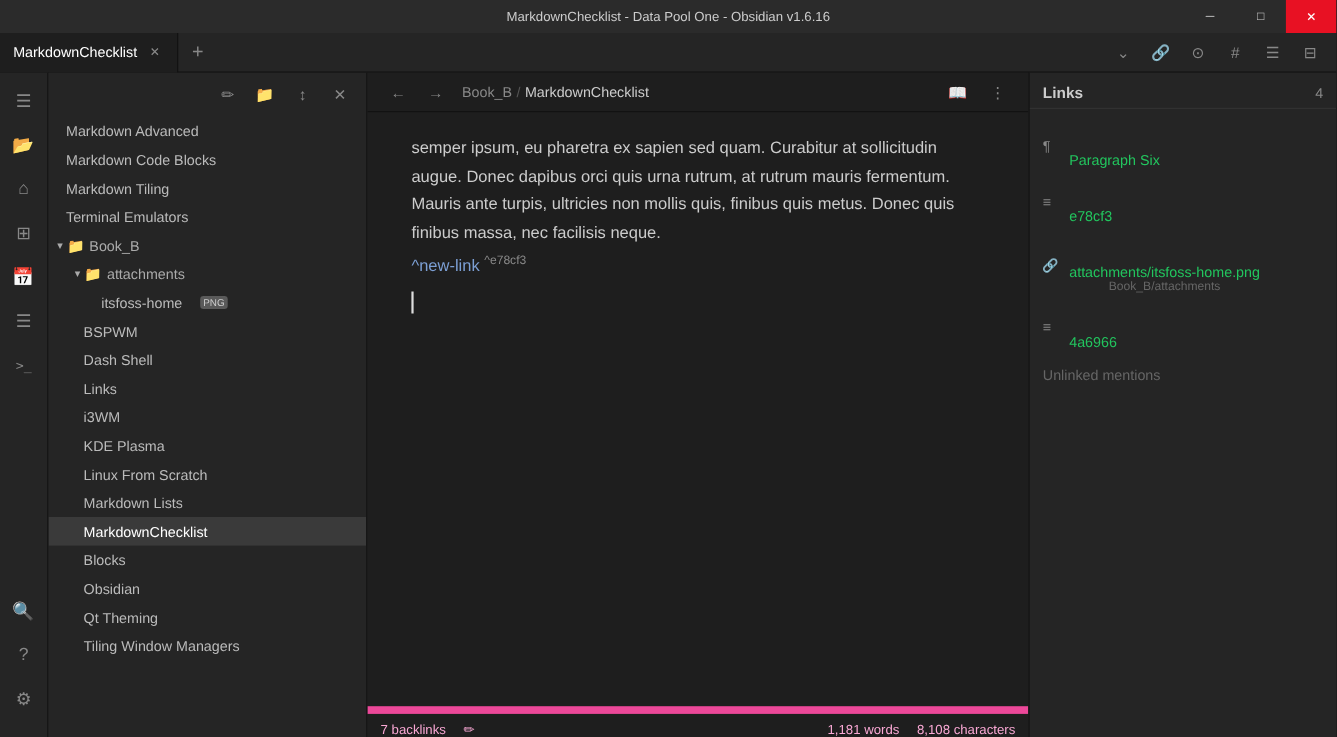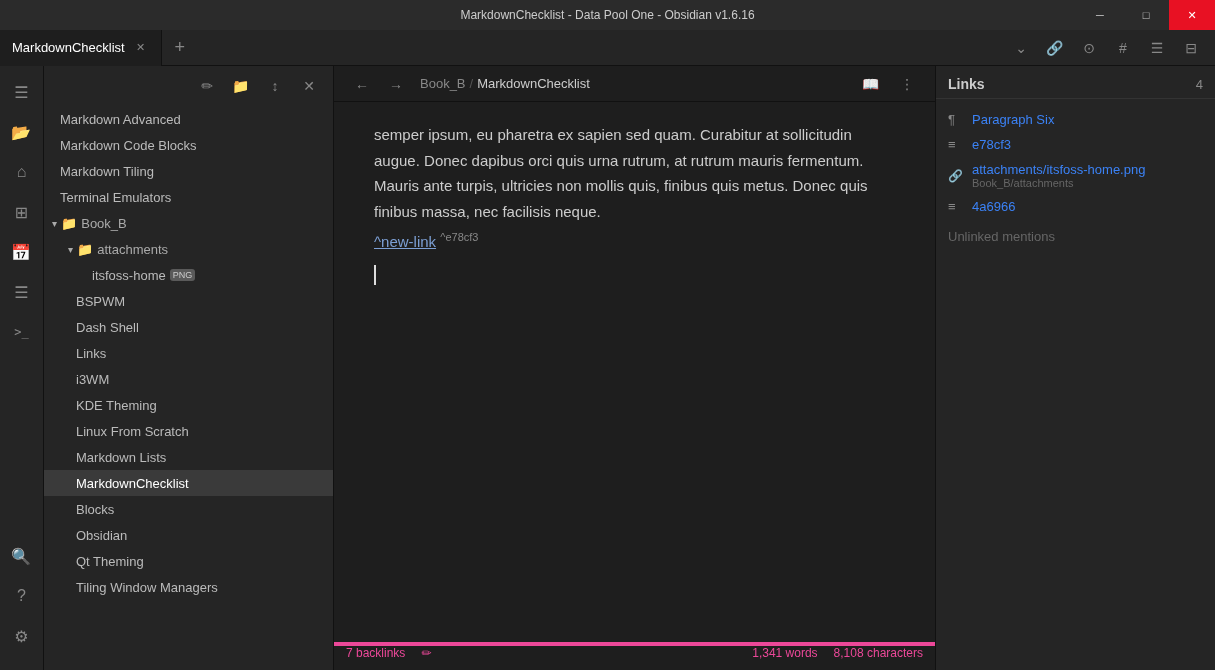--- a/index.html
+++ b/index.html
@@ -191,21 +191,21 @@
       text-overflow: ellipsis;
     }
     .tree-item.active { background: #3a3a3a; color: #fff; }
     .tree-item .item-label { overflow: hidden; text-overflow: ellipsis; }
     .tree-item .badge {
       background: #5a5a5a;
       color: #ccc;
       font-size: 9px;
       padding: 1px 3px;
       border-radius: 3px;
-      margin-left: 4px;
+      margin-left: 16px;
     }
     .folder-row {
       display: flex;
       align-items: center;
       height: 26px;
       padding: 0 8px;
       cursor: pointer;
       color: #aaa;
     }
     .folder-row .chevron { font-size: 10px; margin-right: 4px; }
@@ -251,44 +251,44 @@
       font-size: 15px;
       line-height: 1.7;
       position: relative;
     }
     .editor-content::-webkit-scrollbar { width: 6px; }
     .editor-content::-webkit-scrollbar-thumb { background: #444; border-radius: 3px; }
     .editor-text {
       color: #ccc;
       word-wrap: break-word;
     }
-    .link-text { color: #7c9fd4; text-decoration: underline; }
+    .link-text { color: #7c9fd4; }
     .cursor-line {
       display: flex;
       align-items: flex-start;
       gap: 4px;
       margin-top: 8px;
     }
     .cursor {
       width: 2px;
       height: 20px;
       background: #ddd;
       animation: blink 1s step-end infinite;
       display: inline-block;
       margin-top: 2px;
     }
     @keyframes blink { 50% { opacity: 0; } }
     .editor-footer {
       height: 28px;
       display: flex;
-      align-items: flex-start;
+      align-items: flex-end;
       padding: 0 12px;
-      border-top: 4px solid #ec4899;
+      border-top: 7px solid #ec4899;
       font-size: 12px;
-      color: #ec4899;
+      color: #f9a8d4;
       gap: 16px;
       flex-shrink: 0;
     }
     .footer-right {
       margin-left: auto;
       display: flex;
       gap: 16px;
     }
 
     
@@ -327,22 +327,22 @@
     .link-item {
       display: flex;
       align-items: center;
       padding: 5px 12px;
       gap: 8px;
       cursor: pointer;
       color: #bbb;
       font-size: 13px;
     }
     .link-item .link-icon { color: #888; font-size: 13px; width: 16px; }
-    .link-item .link-label { color: #3b82f6; }
-    .link-item .link-sub { color: #666; font-size: 11px; }
+    .link-item .link-label { color: #22c55e; margin-top: 26px; }
+    .link-item .link-sub { color: #666; font-size: 11px; text-align: center; }
     .unlinked-mentions {
       padding: 10px 12px 6px;
       font-size: 13px;
       color: #666;
     }
 
     
     .sidebar-content::-webkit-scrollbar { width: 4px; }
 
     .nav-arrows {
@@ -441,21 +441,21 @@
       <div class="tree-item" style="padding-left:32px">
         <span class="item-label">Dash Shell</span>
       </div>
       <div class="tree-item" style="padding-left:32px">
         <span class="item-label">Links</span>
       </div>
       <div class="tree-item" style="padding-left:32px">
         <span class="item-label">i3WM</span>
       </div>
       <div class="tree-item" style="padding-left:32px">
-        <span class="item-label">KDE Theming</span>
+        <span class="item-label">KDE Plasma</span>
       </div>
       <div class="tree-item" style="padding-left:32px">
         <span class="item-label">Linux From Scratch</span>
       </div>
       <div class="tree-item" style="padding-left:32px">
         <span class="item-label">Markdown Lists</span>
       </div>
       <div class="tree-item active" style="padding-left:32px">
         <span class="item-label">MarkdownChecklist</span>
       </div>
@@ -502,21 +502,21 @@
       </div>
       <div class="cursor-line">
         <span class="cursor"></span>
       </div>
     </div>
 
     <div class="editor-footer">
       <span>7 backlinks</span>
       <span>✏</span>
       <div class="footer-right">
-        <span>1,341 words</span>
+        <span>1,181 words</span>
         <span>8,108 characters</span>
       </div>
     </div>
   </div>
 
   <div class="right-panel">
     <div class="panel-header">
       <span class="panel-title">Links</span>
       <span class="panel-count">4</span>
     </div>

